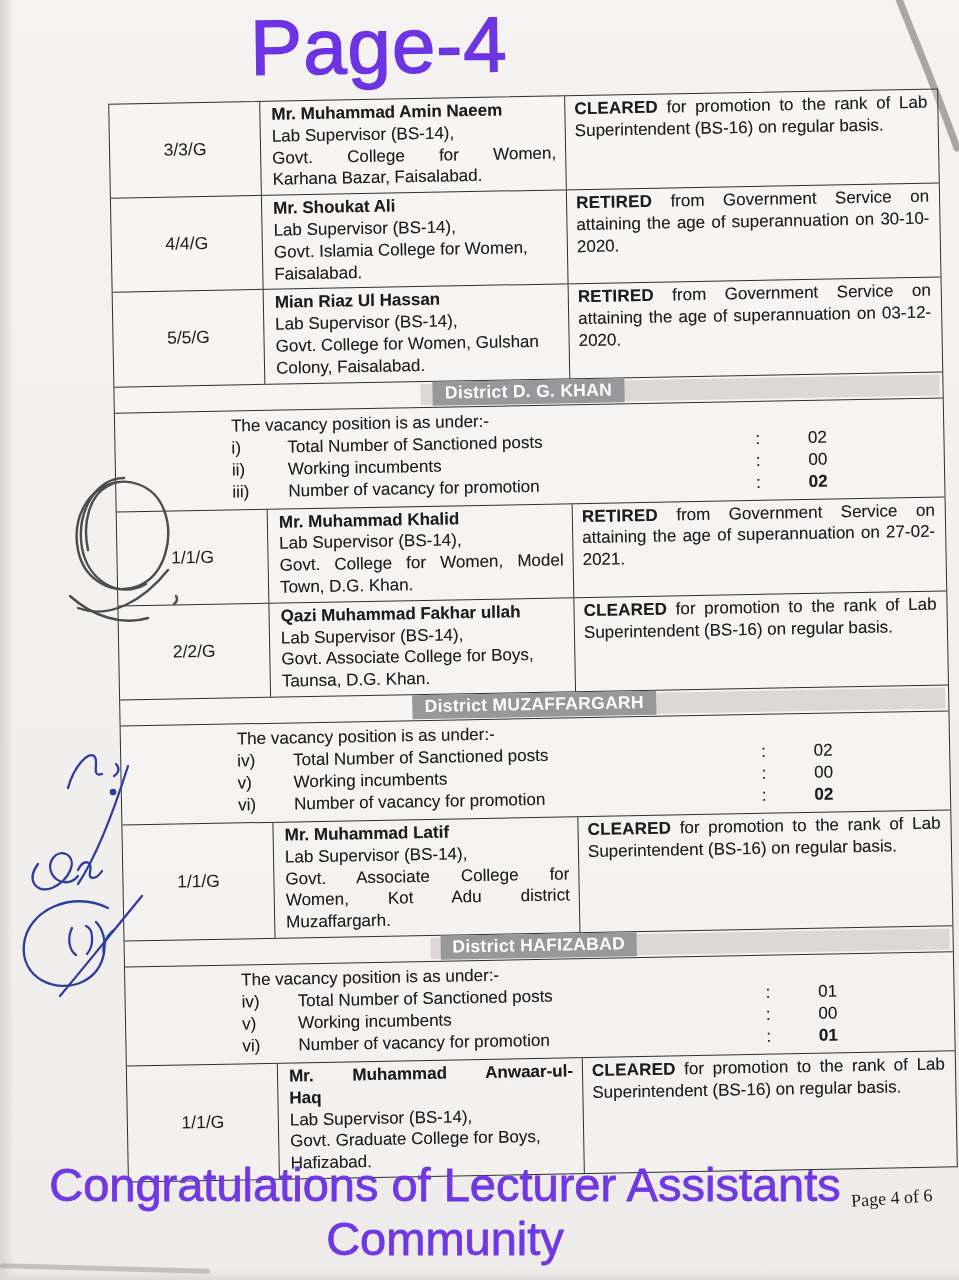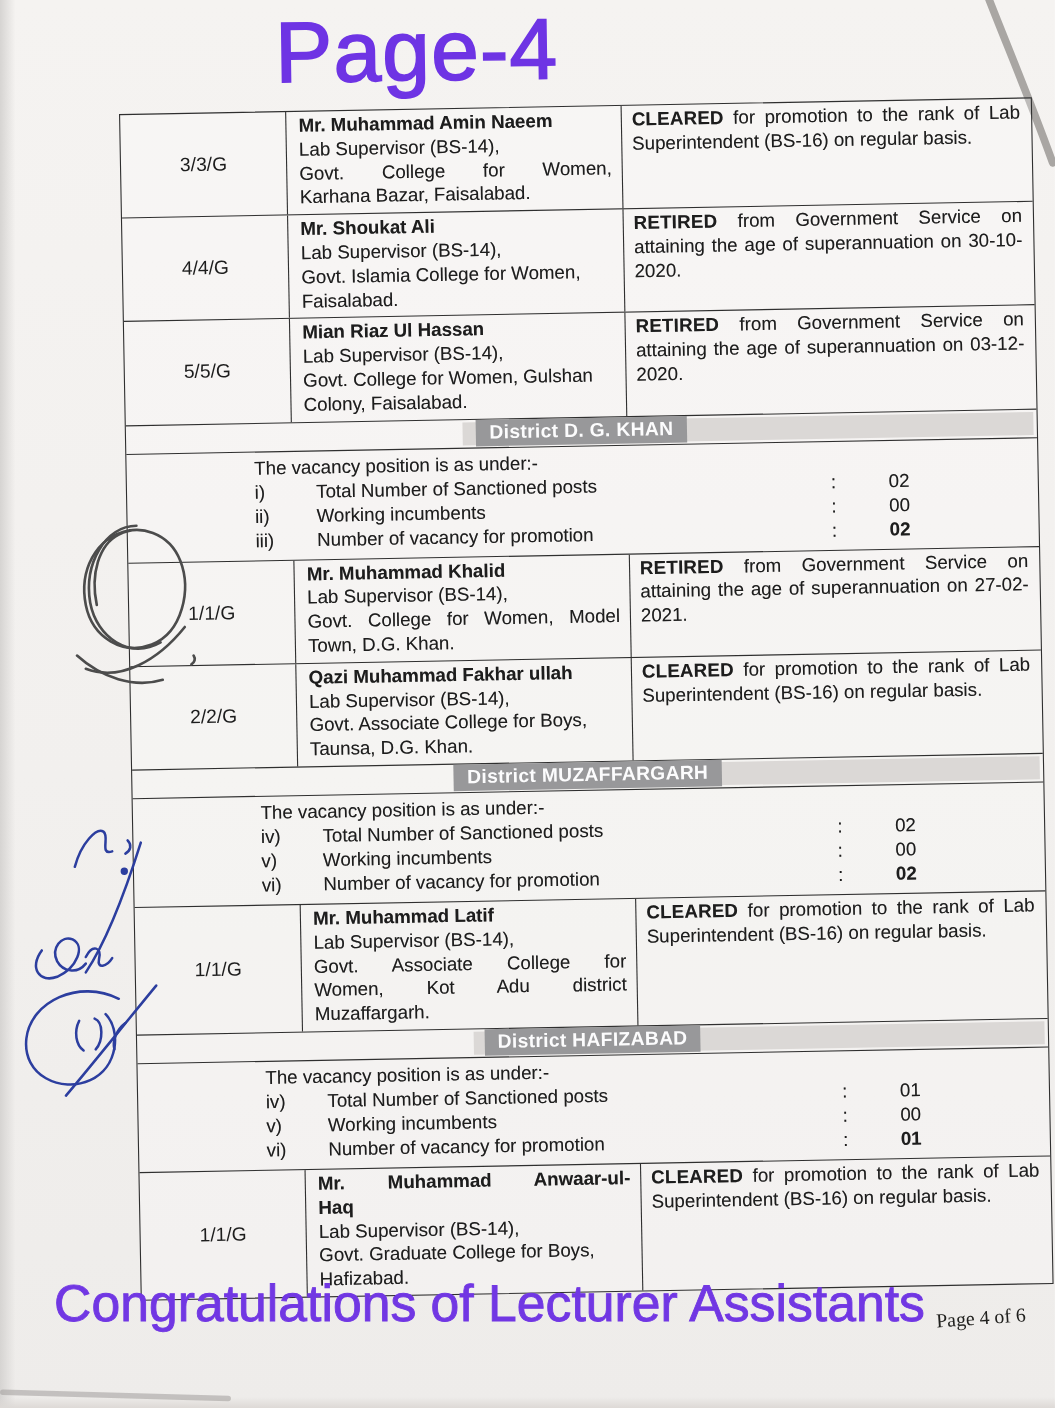--- a/index.html
+++ b/index.html
@@ -280,14 +280,15 @@
     <path d="M98 20 C62 2 18 22 14 56 C10 90 46 106 72 94 C98 82 100 48 86 34"></path>
     <path d="M132 8 C104 42 72 82 50 108"></path>
     <path d="M62 40 c-5 10 -3 22 4 27"></path>
     <path d="M76 38 c8 3 8 20 1 28"></path>
     <path d="M104 42 c-8 6 -12 16 -10 24"></path>
   </g>
 </svg>
 
 <div class="footer-title">
   <div>Congratulations of Lecturer Assistants</div>
+  <div>Community</div>
 </div>
 <div class="page-num">Page 4 of 6</div>
 
 </body></html>

